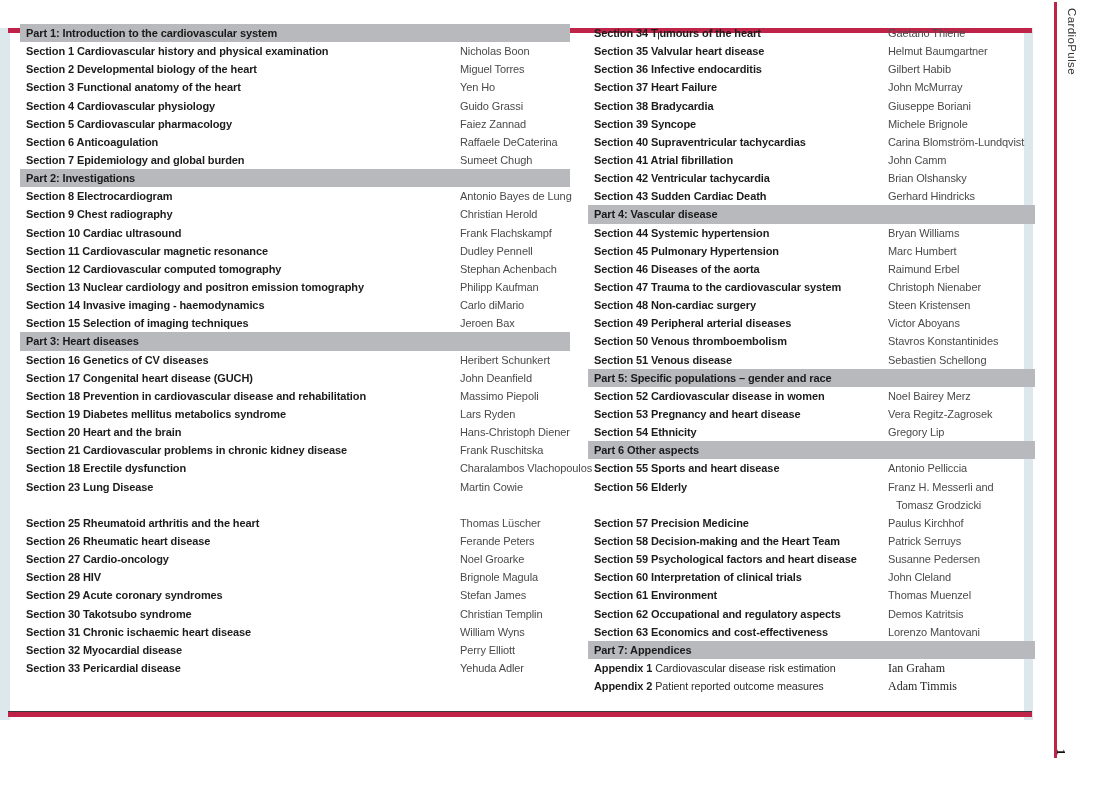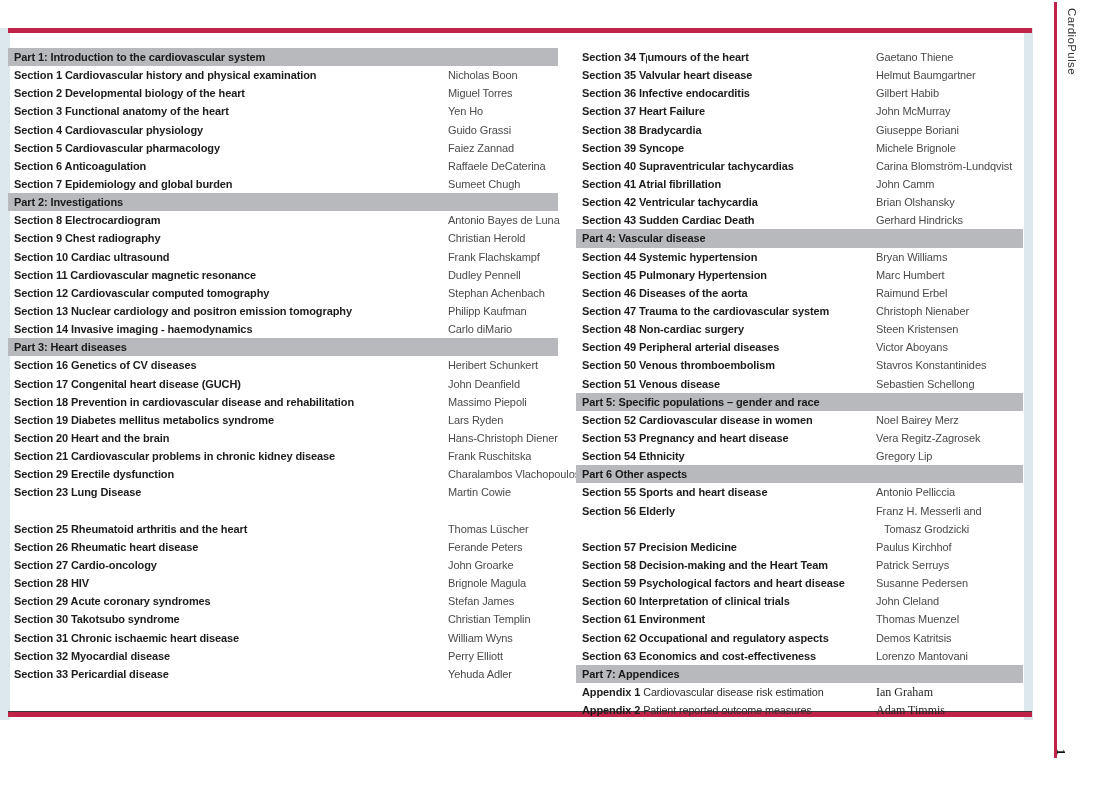--- a/index.html
+++ b/index.html
@@ -28,21 +28,21 @@
     position:absolute;left:1066px;top:8px;
     writing-mode:vertical-rl;text-orientation:mixed;
     font-size:11.5px;color:#333;letter-spacing:0.4px;
   }
   .page-num{
     position:absolute;left:1058px;top:744px;
     transform:rotate(90deg);transform-origin:center;
     font-family:"Liberation Serif",serif;font-weight:bold;font-size:13px;color:#111;
   }
 
-  .col{position:absolute;top:48px;}
+  .col{position:absolute;top:24px;margin-left:12px;}
   .col-left{left:8px;width:550px;}
   .col-right{left:576px;width:447px;}
 
   .row{position:relative;height:18.15px;box-sizing:border-box;}
   .row.tall{height:36.3px;}
   .row .title{
     position:absolute;left:6px;top:50%;transform:translateY(-50%);
     font-size:11px;font-weight:bold;color:var(--title-ink);
     white-space:nowrap;letter-spacing:-0.1px;
   }
@@ -110,21 +110,21 @@
       </div>
       <div class="row sec">
         <span class="title">Section 7 Epidemiology and global burden</span>
         <span class="author">Sumeet Chugh</span>
       </div>
       <div class="row part">
         <span class="title">Part 2: Investigations</span>
       </div>
       <div class="row sec">
         <span class="title">Section 8 Electrocardiogram</span>
-        <span class="author">Antonio Bayes de Luna</span>
+        <span class="author">Antonio Bayes de Lung</span>
       </div>
       <div class="row sec">
         <span class="title">Section 9 Chest radiography</span>
         <span class="author">Christian Herold</span>
       </div>
       <div class="row sec">
         <span class="title">Section 10 Cardiac ultrasound</span>
         <span class="author">Frank Flachskampf</span>
       </div>
       <div class="row sec">
@@ -136,20 +136,24 @@
         <span class="author">Stephan Achenbach</span>
       </div>
       <div class="row sec">
         <span class="title">Section 13 Nuclear cardiology and positron emission tomography</span>
         <span class="author">Philipp Kaufman</span>
       </div>
       <div class="row sec">
         <span class="title">Section 14 Invasive imaging - haemodynamics</span>
         <span class="author">Carlo diMario</span>
       </div>
+      <div class="row sec">
+        <span class="title">Section 15 Selection of imaging techniques</span>
+        <span class="author">Jeroen Bax</span>
+      </div>
       <div class="row part">
         <span class="title">Part 3: Heart diseases</span>
       </div>
       <div class="row sec">
         <span class="title">Section 16 Genetics of CV diseases</span>
         <span class="author">Heribert Schunkert</span>
       </div>
       <div class="row sec">
         <span class="title">Section 17 Congenital heart disease (GUCH)</span>
         <span class="author">John Deanfield</span>
@@ -164,39 +168,39 @@
       </div>
       <div class="row sec">
         <span class="title">Section 20 Heart and the brain</span>
         <span class="author">Hans-Christoph Diener</span>
       </div>
       <div class="row sec">
         <span class="title">Section 21 Cardiovascular problems in chronic kidney disease</span>
         <span class="author">Frank Ruschitska</span>
       </div>
       <div class="row sec">
-        <span class="title">Section 29 Erectile dysfunction</span>
+        <span class="title">Section 18 Erectile dysfunction</span>
         <span class="author">Charalambos Vlachopoulos</span>
       </div>
       <div class="row sec">
         <span class="title">Section 23 Lung Disease</span>
         <span class="author">Martin Cowie</span>
       </div>
       <div class="row blank"></div>
       <div class="row sec">
         <span class="title">Section 25 Rheumatoid arthritis and the heart</span>
         <span class="author">Thomas Lüscher</span>
       </div>
       <div class="row sec">
         <span class="title">Section 26 Rheumatic heart disease</span>
         <span class="author">Ferande Peters</span>
       </div>
       <div class="row sec">
         <span class="title">Section 27 Cardio-oncology</span>
-        <span class="author">John Groarke</span>
+        <span class="author">Noel Groarke</span>
       </div>
       <div class="row sec">
         <span class="title">Section 28 HIV</span>
         <span class="author">Brignole Magula</span>
       </div>
       <div class="row sec">
         <span class="title">Section 29 Acute coronary syndromes</span>
         <span class="author">Stefan James</span>
       </div>
       <div class="row sec">

